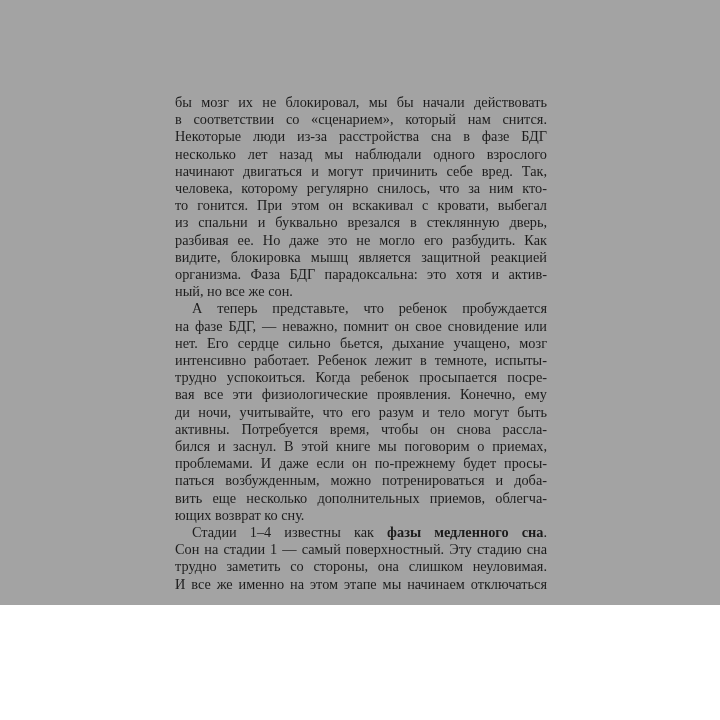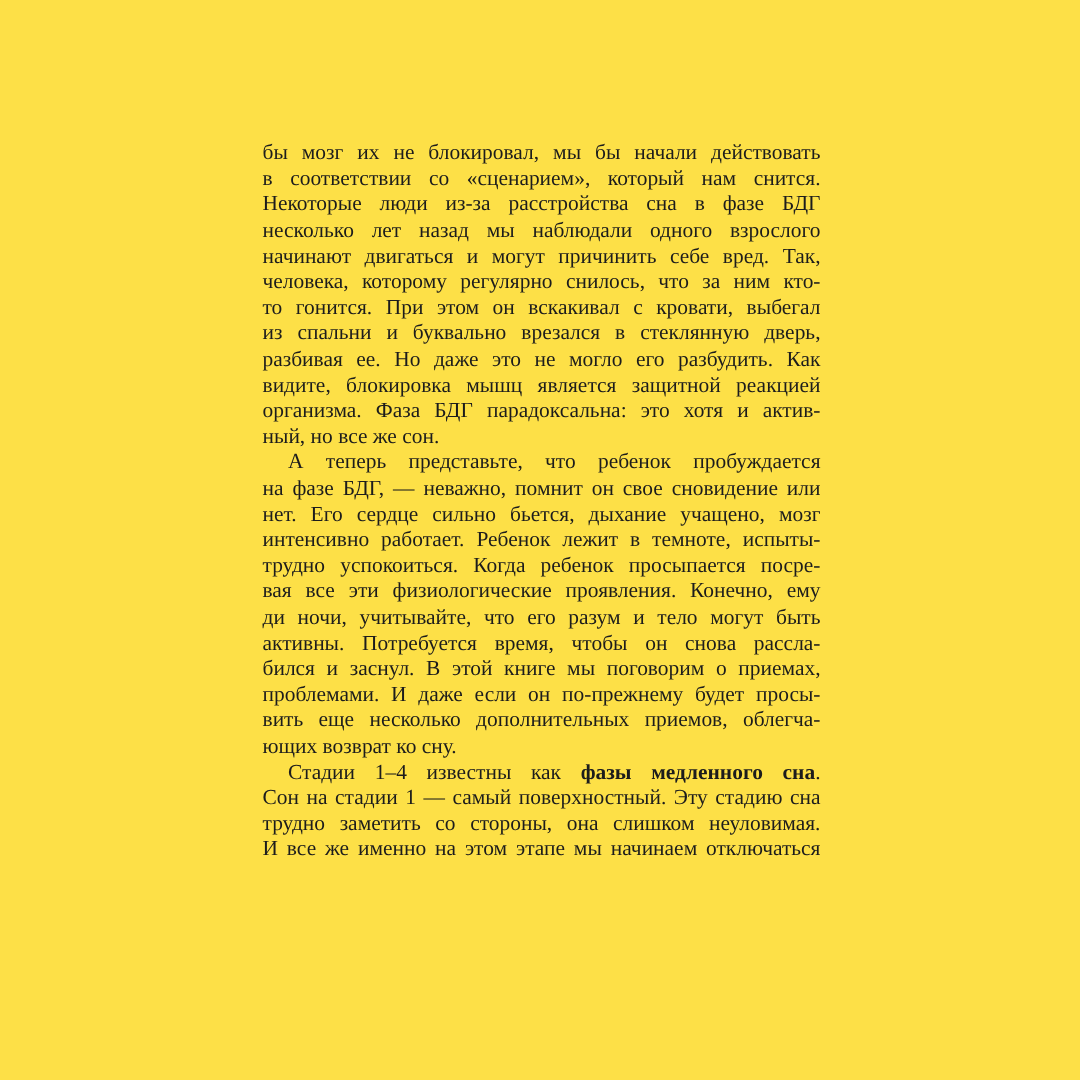--- a/index.html
+++ b/index.html
@@ -3,22 +3,22 @@
 <meta charset="utf-8">
 <style>
   html, body {
     margin: 0;
     padding: 0;
     background: #ffffff;
   }
   .page {
     position: relative;
     width: 720px;
-    height: 720px;
-    background: #fde047;
+    height: 605px;
+    background: #a3a3a3;
     overflow: hidden;
   }
   .text-block {
     position: absolute;
     left: 175px;
     top: 94px;
     width: 372px;
     font-family: "Liberation Serif", "DejaVu Serif", serif;
     font-size: 14.3px;
     line-height: 17.2px;
@@ -77,20 +77,21 @@
         <div class="line just indent">А теперь представьте, что ребенок пробуждается</div>
         <div class="line just">на фазе БДГ, — неважно, помнит он свое сновидение или</div>
         <div class="line just">нет. Его сердце сильно бьется, дыхание учащено, мозг</div>
         <div class="line just">интенсивно работает. Ребенок лежит в темноте, испыты-</div>
         <div class="line just">трудно успокоиться. Когда ребенок просыпается посре-</div>
         <div class="line just">вая все эти физиологические проявления. Конечно, ему</div>
         <div class="line just">ди ночи, учитывайте, что его разум и тело могут быть</div>
         <div class="line just">активны. Потребуется время, чтобы он снова рассла-</div>
         <div class="line just">бился и заснул. В этой книге мы поговорим о приемах,</div>
         <div class="line just">проблемами. И даже если он по-прежнему будет просы-</div>
+        <div class="line just">паться возбужденным, можно потренироваться и доба-</div>
         <div class="line just">вить еще несколько дополнительных приемов, облегча-</div>
         <div class="line">ющих возврат ко сну.</div>
       </div>
       <div class="paragraph">
         <div class="line just indent">Стадии 1–4 известны как <b>фазы медленного сна</b>.</div>
         <div class="line just">Сон на стадии 1 — самый поверхностный. Эту стадию сна</div>
         <div class="line just">трудно заметить со стороны, она слишком неуловимая.</div>
         <div class="line just">И все же именно на этом этапе мы начинаем отключаться</div>
       </div>
     </div>

